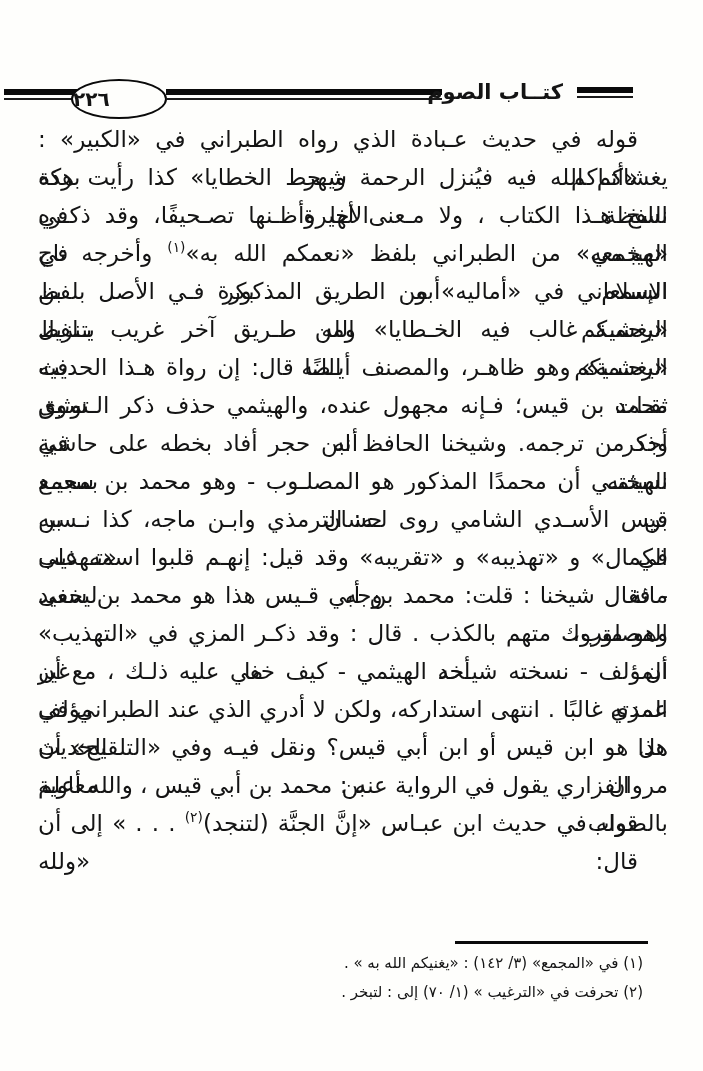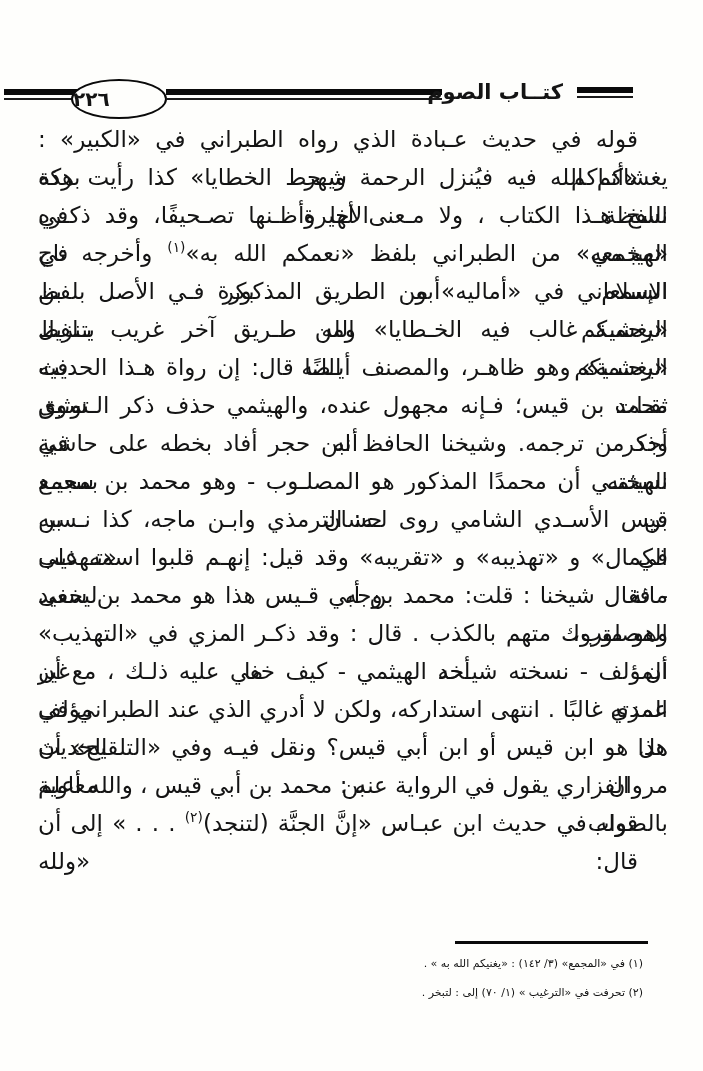--- a/index.html
+++ b/index.html
@@ -44,21 +44,21 @@
     text-align-last:justify;
     height:38px;
   }
   .line.indent{padding-right:30px;}
   .line.endline{text-align:left;text-align-last:right;}
   .line sup{font-size:0.6em;vertical-align:super;line-height:0;}
   
   .footnotes{
     position:absolute;top:941px;right:55px;width:600px;
     direction:rtl;
-    font-size:11px;line-height:29px;
+    font-size:15px;line-height:29px;
   }
   .fn-rule{
     width:193px;height:0;
     border-top:3px solid #0a0a0a;
     margin-bottom:5px;
   }
   .fn-line{text-align:right;padding-right:5px;}
 </style>
 </head>
 <body>

